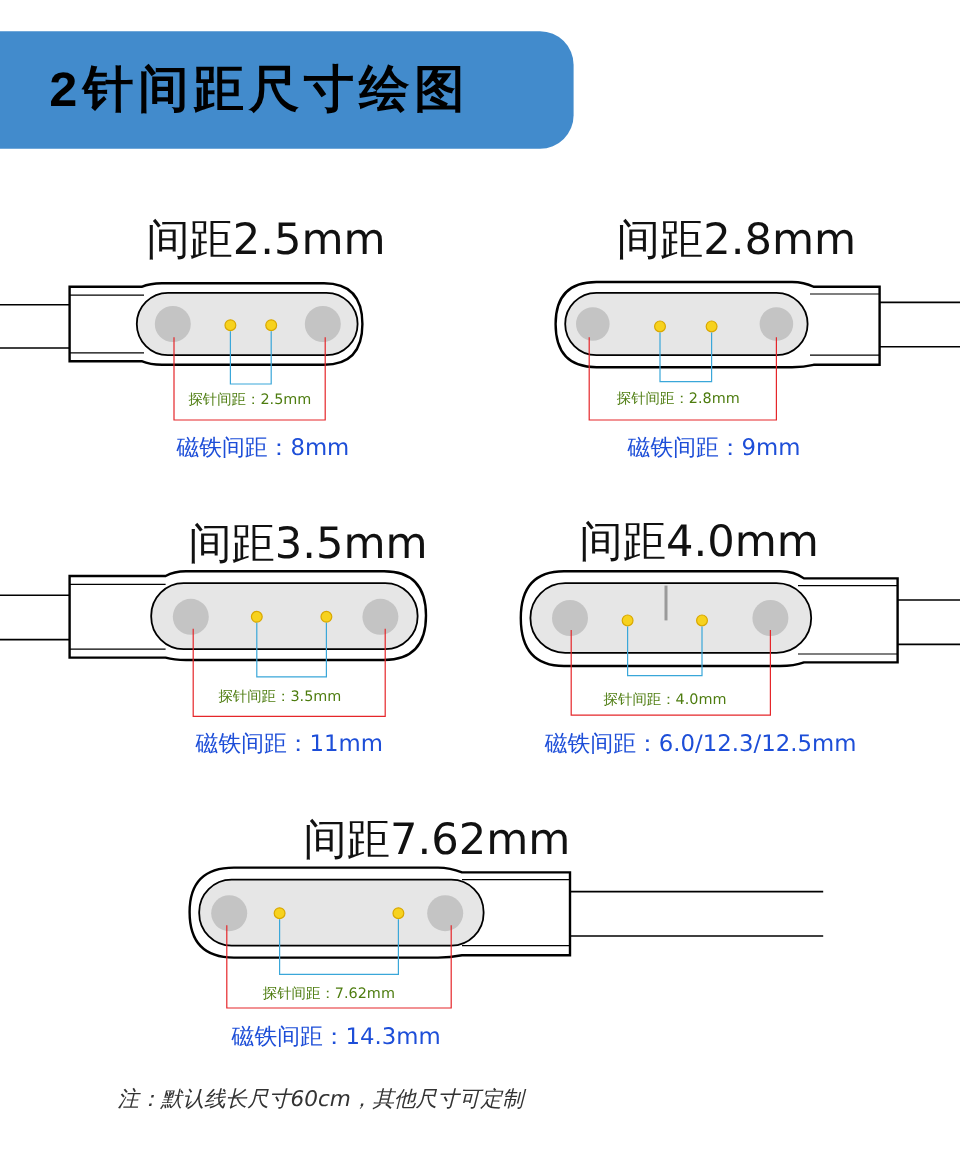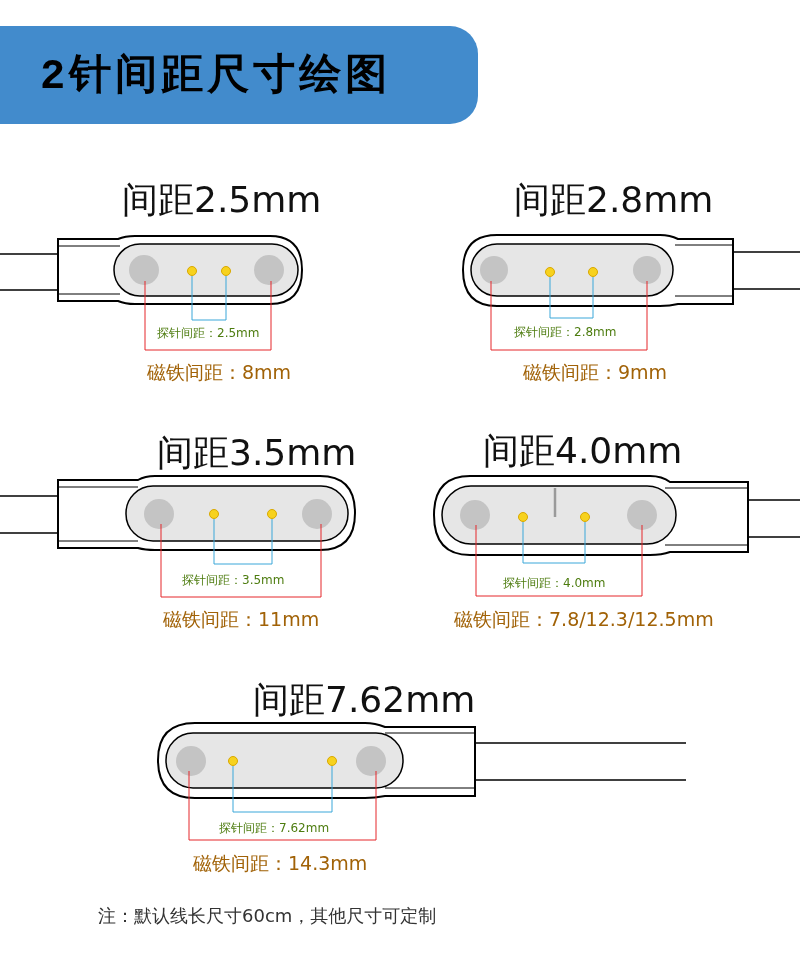--- a/index.html
+++ b/index.html
@@ -1,23 +1,23 @@
 <!DOCTYPE html>
 <html><head>
 <meta charset="utf-8">
 <style>
   html,body{margin:0;padding:0;background:#fff;}
   body{width:800px;height:963px;position:relative;overflow:hidden;font-family:"DejaVu Sans","Liberation Sans",sans-serif;}
   .banner{position:absolute;left:0;top:26px;width:478px;height:98px;background:#428bcc;border-radius:0 28px 28px 0;}
   .banner-title{position:absolute;left:40px;top:46px;font-size:42px;font-weight:bold;color:#000;letter-spacing:4px;font-family:Liberation Mono, monospace;}
   .title{position:absolute;font-size:36px;color:#111;font-family:"DejaVu Sans",sans-serif;white-space:nowrap;}
   .probe{position:absolute;font-size:12px;color:#4d7c0f;white-space:nowrap;font-family:"DejaVu Sans",sans-serif;}
-  .mag{position:absolute;font-size:19px;color:#a16207;white-space:nowrap;font-family:"DejaVu Sans",sans-serif;}
+  .mag{position:absolute;font-size:19px;color:#1d4ed8;white-space:nowrap;font-family:"DejaVu Sans",sans-serif;}
   svg{position:absolute;left:0;top:0;}
-  .note{position:absolute;left:98px;top:904px;font-size:18px;color:#333;white-space:nowrap;font-family:"DejaVu Sans",sans-serif;}
+  .note{position:absolute;left:98px;top:904px;font-size:18px;color:#333;white-space:nowrap;font-family:"DejaVu Sans",sans-serif;font-style:italic;}
 </style>
 </head>
 <body>
 
 <div class="banner"></div>
 <div class="banner-title">2针间距尺寸绘图</div>
 
 <svg width="800" height="963">
 
   <g>
@@ -104,19 +104,19 @@
 <div class="title" style="left:514px;top:176px;">间距2.8mm</div>
 <div class="probe" style="left:514px;top:324px;">探针间距：2.8mm</div>
 <div class="mag" style="left:523px;top:360px;">磁铁间距：9mm</div>
 
 <div class="title" style="left:157px;top:429px;">间距3.5mm</div>
 <div class="probe" style="left:182px;top:572px;">探针间距：3.5mm</div>
 <div class="mag" style="left:163px;top:607px;">磁铁间距：11mm</div>
 
 <div class="title" style="left:483px;top:427px;">间距4.0mm</div>
 <div class="probe" style="left:503px;top:575px;">探针间距：4.0mm</div>
-<div class="mag" style="left:454px;top:607px;">磁铁间距：7.8/12.3/12.5mm</div>
+<div class="mag" style="left:454px;top:607px;">磁铁间距：6.0/12.3/12.5mm</div>
 
 <div class="title" style="left:253px;top:676px;">间距7.62mm</div>
 <div class="probe" style="left:219px;top:820px;">探针间距：7.62mm</div>
 <div class="mag" style="left:193px;top:851px;">磁铁间距：14.3mm</div>
 
 <div class="note">注：默认线长尺寸60cm，其他尺寸可定制</div>
 
 </body></html>

